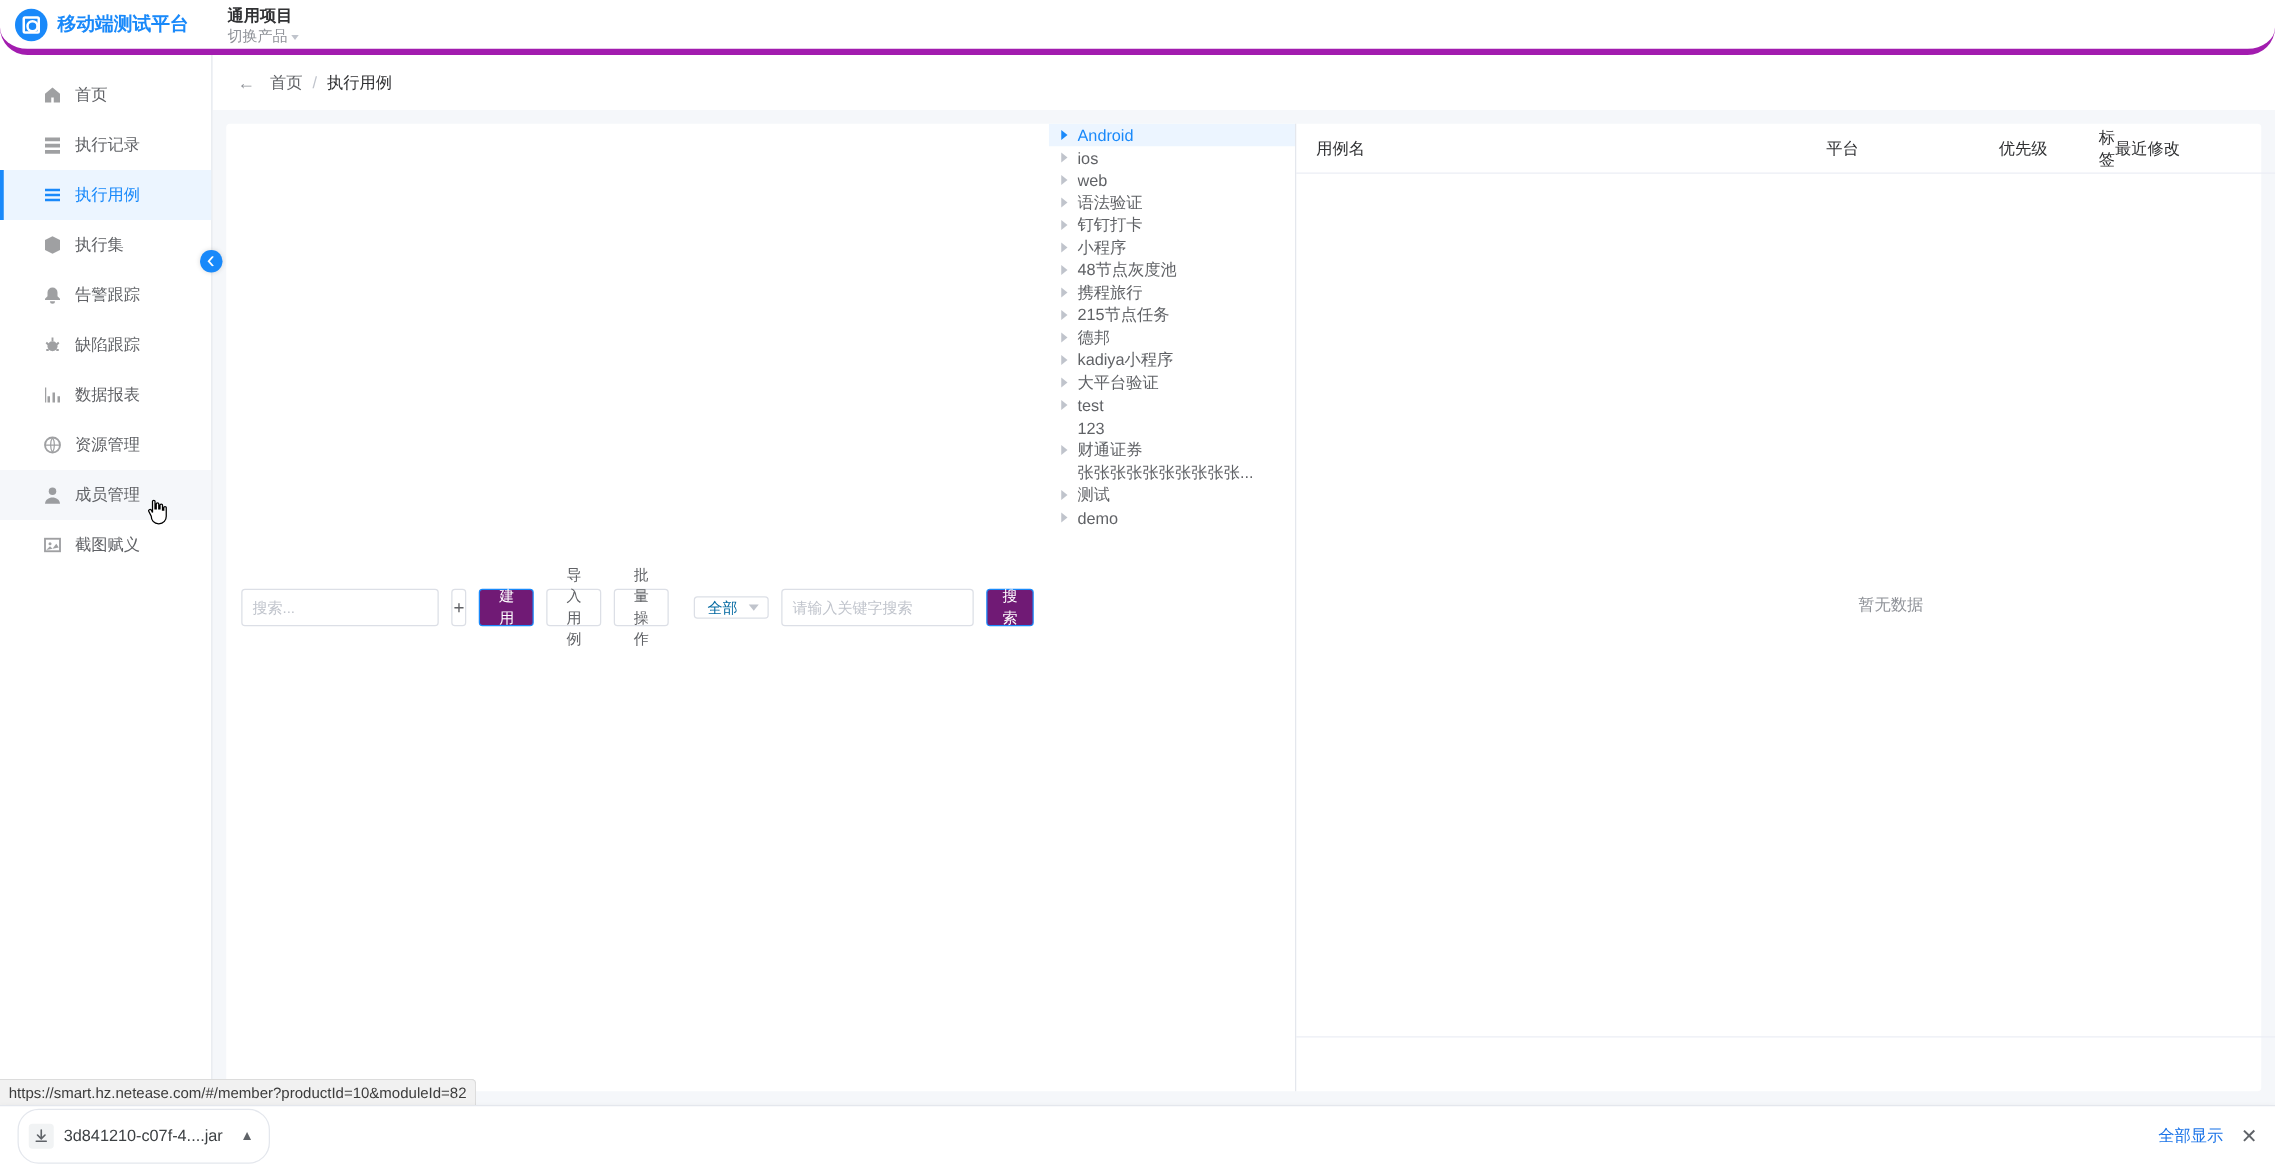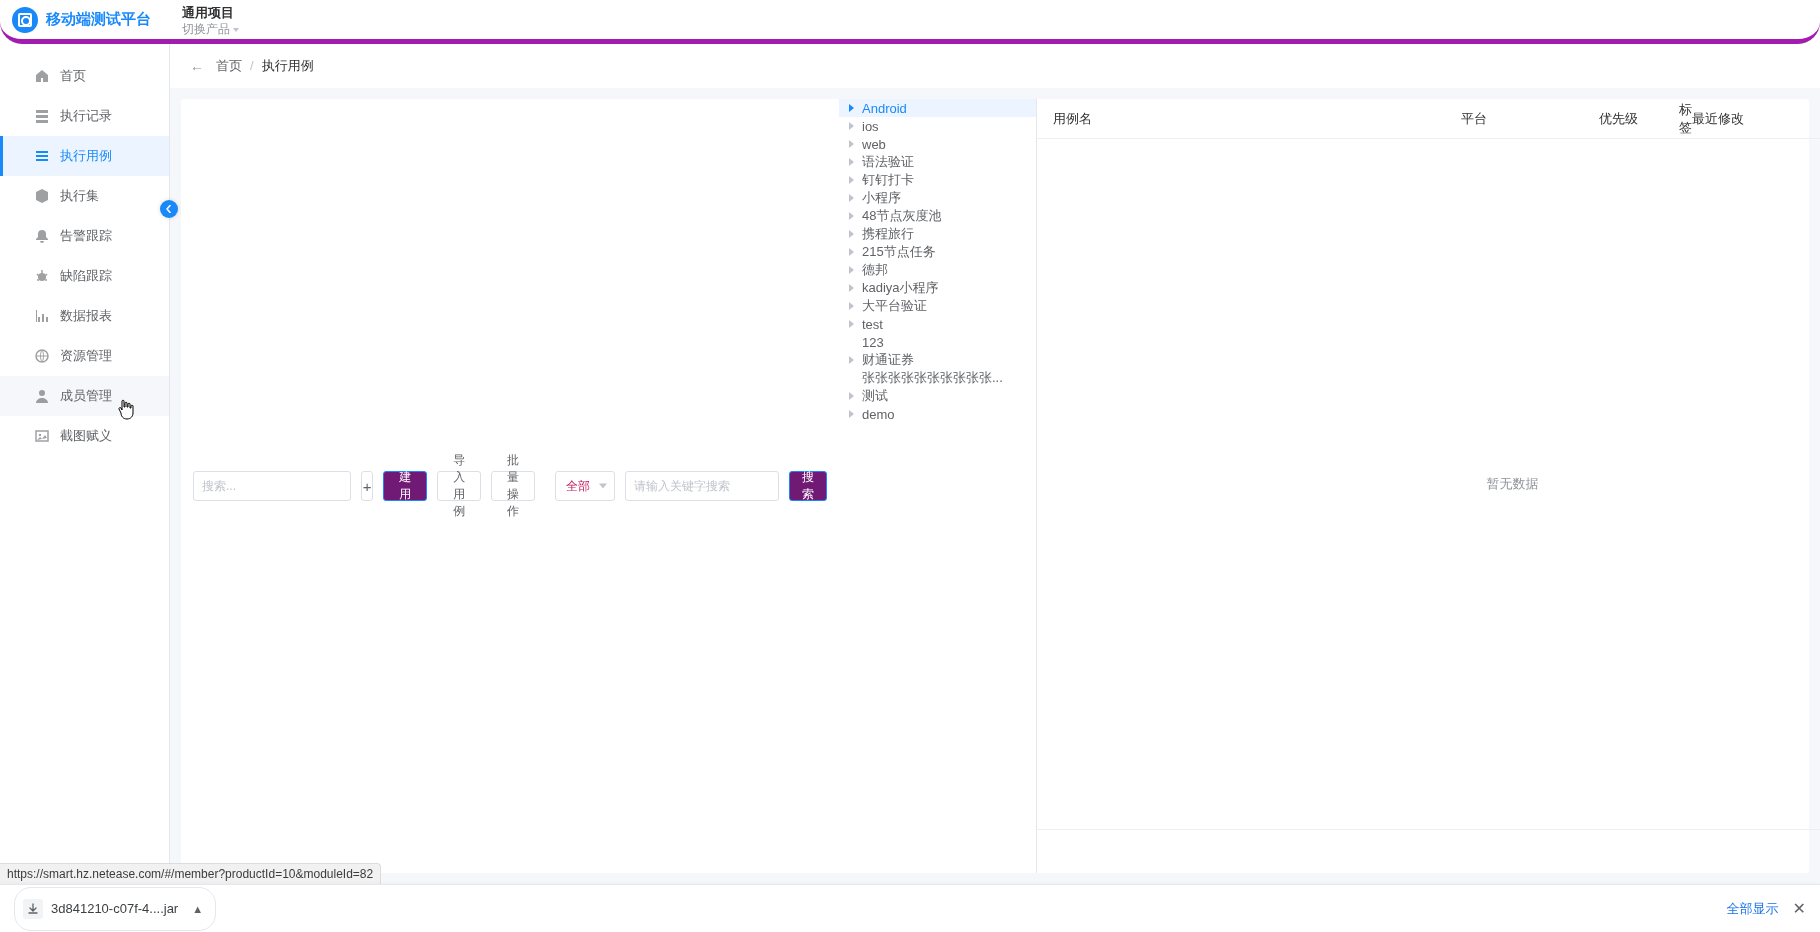--- a/index.html
+++ b/index.html
@@ -48,21 +48,21 @@
   .content-card { margin:11px; background:#fff; border-radius:3px; flex:1; display:flex; flex-direction:row; min-height:0; position:relative;}
   
   
   .toolbar { padding:12px; display:flex; align-items:center; gap:10px;}
   .tree-search { width:158px; height:30px; border:1px solid #dcdfe6; border-radius:3px; padding:0 8px; font-size:12px; color:#606266;}
   .tree-search::placeholder{color:#c0c4cc;}
   .add-btn { width:30px; height:30px; border:1px solid #dcdfe6; border-radius:3px; background:#fff; display:flex; align-items:center; justify-content:center; color:#606266; cursor:pointer; font-size:15px;}
   .btn { height:30px; padding:0 12px; border-radius:3px; font-size:12px; cursor:pointer; display:inline-flex; align-items:center; border:1px solid #dcdfe6; background:#fff; color:#606266;}
   .btn.primary { background:#701a75; color:#fff; border-color:#1989fa;}
   .tool-spacer{flex:1;}
-  .filter-select { height:30px; min-width:60px; padding:0 22px 0 10px; border:1px solid #dcdfe6; border-radius:3px; font-size:12px; color:#be185d; position:relative; display:inline-flex; align-items:center;}
+  .filter-select { height:18px; min-width:60px; padding:0 22px 0 10px; border:1px solid #dcdfe6; border-radius:3px; font-size:12px; color:#0369a1; position:relative; display:inline-flex; align-items:center;}
   .filter-select::after{ content:""; position:absolute; right:7px; top:50%; width:0; height:0; border-left:4px solid transparent; border-right:4px solid transparent; border-top:5px solid #c0c4cc; transform:translateY(-50%);}
   .kw-input { width:154px; height:30px; border:1px solid #dcdfe6; border-radius:3px; padding:0 8px; font-size:12px;}
   .kw-input::placeholder{color:#c0c4cc;}
   
   
   .split { flex:1; display:flex; min-height:0;}
   .tree-pane { width:198px; border-right:1px solid #e4e7ed; overflow-y:auto; position:relative;}
   
   .tree-node { height:18px; display:flex; align-items:center; padding-left:10px; font-size:13px; color:#606266; cursor:pointer;}
   .tree-node.selected { background:#ecf5ff; color:#1989fa;}

